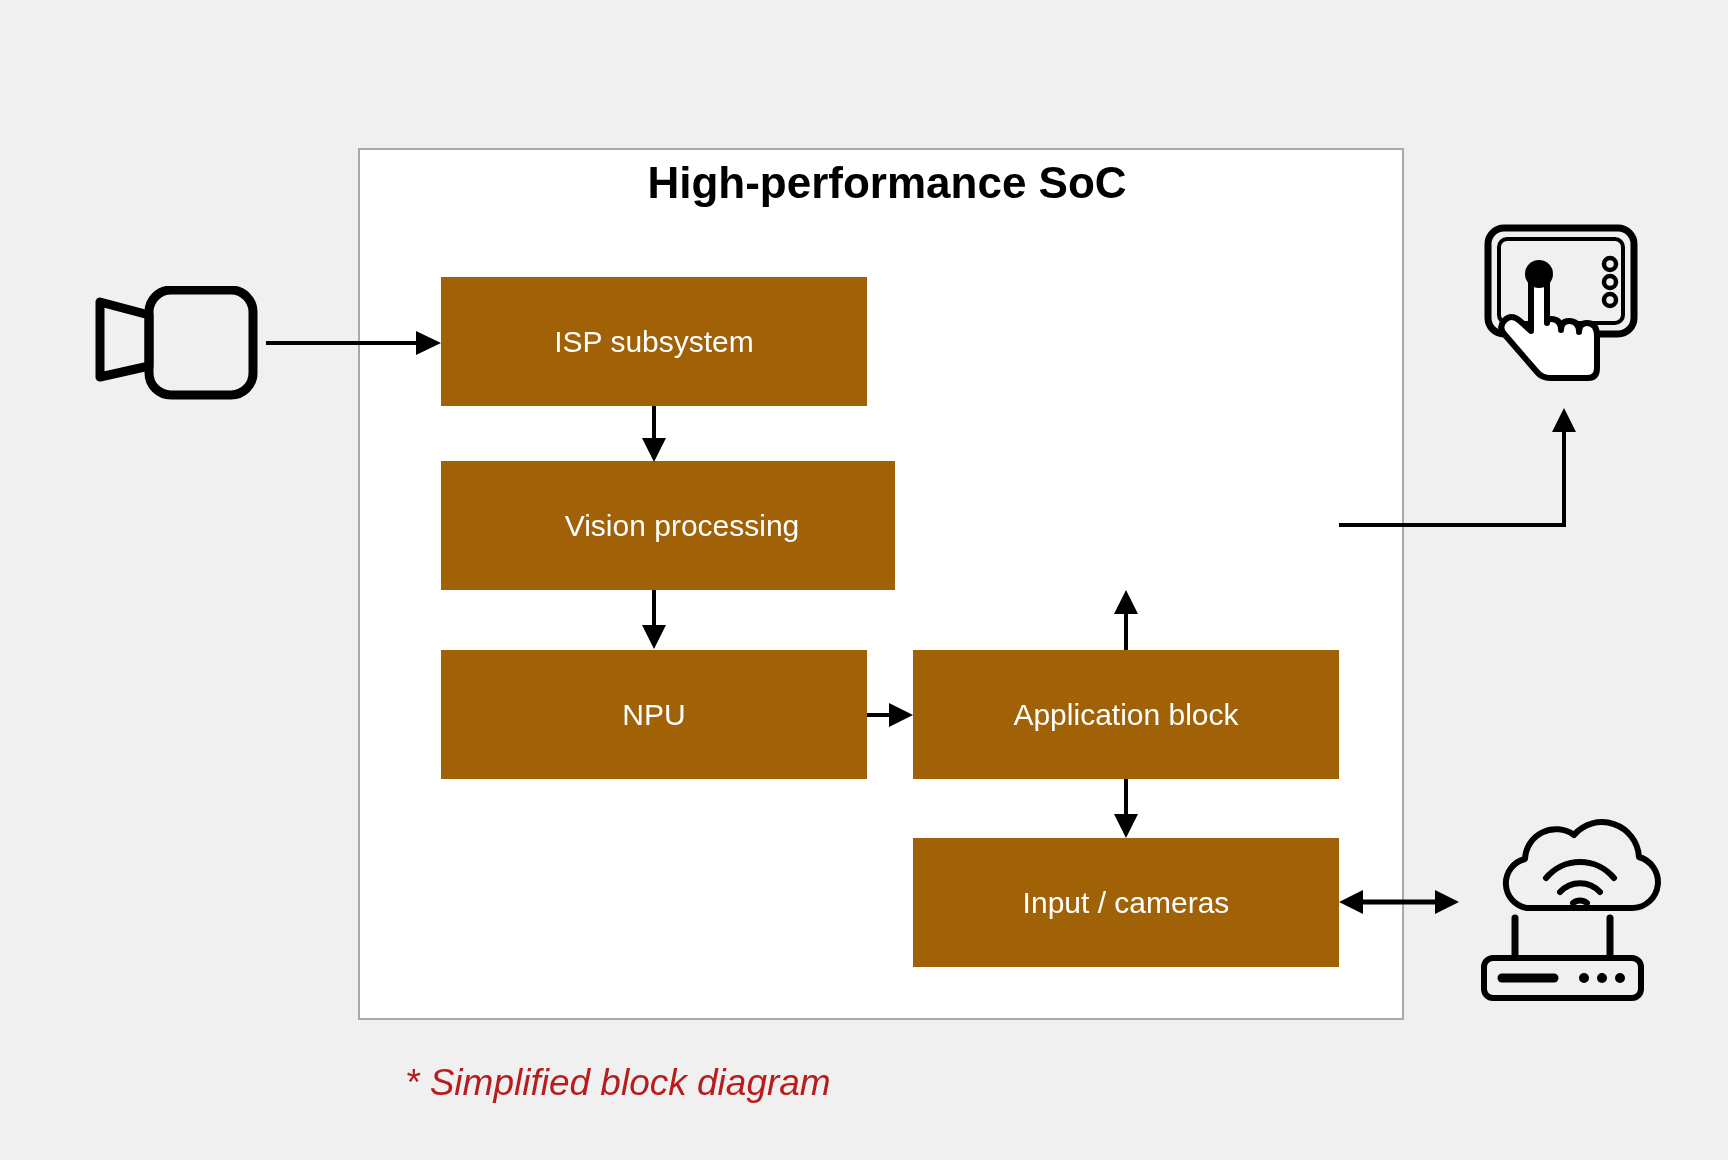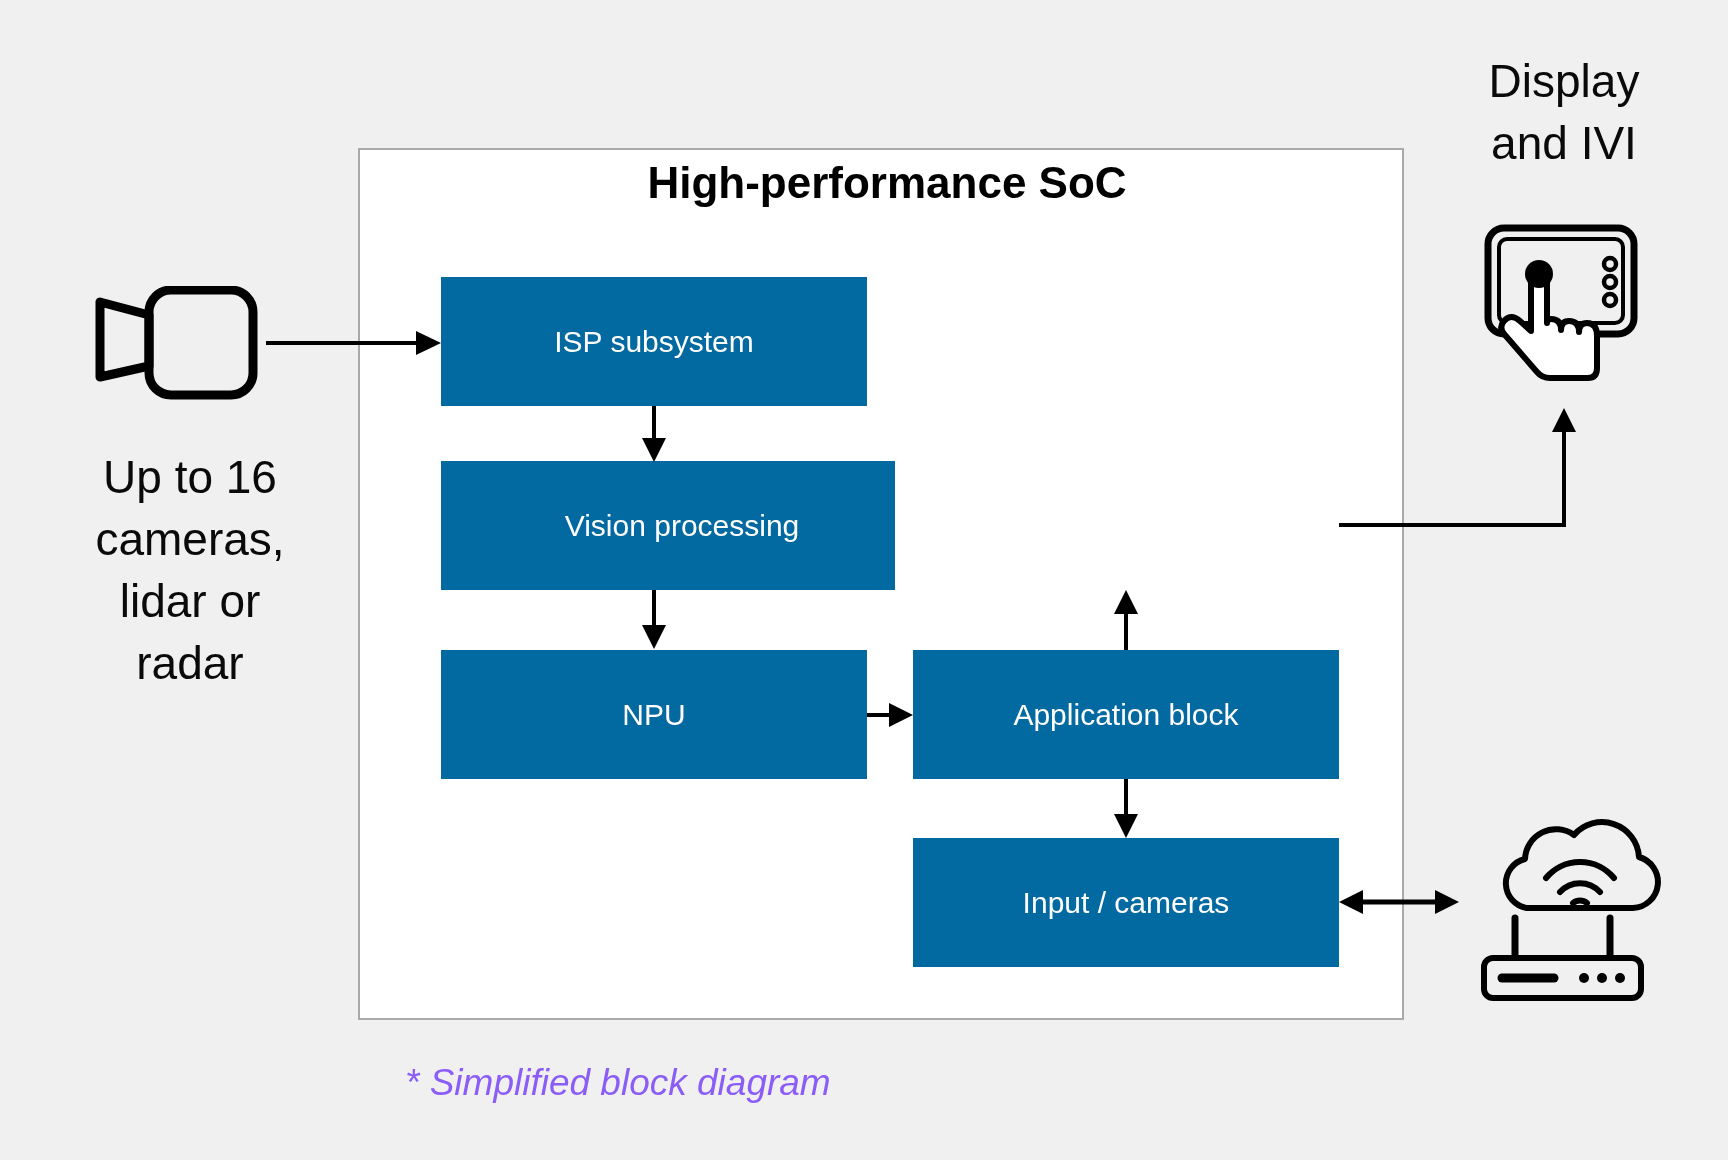--- a/index.html
+++ b/index.html
@@ -28,21 +28,21 @@
     width: 1058px;
     text-align: center;
     font-size: 44px;
     font-weight: bold;
     color: #000;
     letter-spacing: 0px;
   }
   .block {
     position: absolute;
     width: 426px; height: 129px;
-    background: #0369a1;
+    background: #a16207;
     color: #ffffff;
     display: flex;
     align-items: center;
     justify-content: center;
     font-size: 30px;
     text-align: center;
   }
   #b-isp     { left: 441px; top: 277px; }
   #b-vision  { left: 441px; top: 461px; padding-left: 28px; }
   #b-npu     { left: 441px; top: 650px; }
@@ -60,21 +60,21 @@
   }
   #lbl-cameras     { left: 30px;   top: 446px; width: 320px; }
   #lbl-display-ivi { left: 1430px; top: 50px;  width: 268px; }
   #lbl-gateway     { left: 1420px; top: 640px; width: 288px; }
 
   .footnote {
     position: absolute;
     left: 405px; top: 1062px;
     font-size: 37px;
     font-style: italic;
-    color: #8b5cf6;
+    color: #b91c1c;
   }
   .icon { position: absolute; }
   #icon-camera  { left: 93px;   top: 286px; }
   #icon-touch   { left: 1484px; top: 224px; }
   #icon-gateway { left: 1480px; top: 800px; }
 
   .connectors {
     position: absolute;
     left: 0; top: 0;
     pointer-events: none;
@@ -97,26 +97,20 @@
   <div class="block" id="b-npu">
     <span>NPU</span>
   </div>
   <div class="block" id="b-app">
     <span>Application block</span>
   </div>
   <div class="block" id="b-io">
     <span>Input / cameras</span>
   </div>
 
-  <div class="side-label" id="lbl-cameras">Up to 16
-cameras,
-lidar or
-radar</div>
-  <div class="side-label" id="lbl-display-ivi">Display
-and IVI</div>
   <div class="footnote">* Simplified block diagram</div>
 
   <div class="icon" id="icon-camera">
     <svg width="170" height="115" viewBox="0 0 170 115" fill="none" xmlns="http://www.w3.org/2000/svg">
       <rect x="56" y="4" width="104" height="105" rx="22" stroke="#000" stroke-width="9" fill="none"></rect>
       <path d="M56,29 L7,16 L7,91 L56,80 Z" stroke="#000" stroke-width="9" stroke-linejoin="round" fill="none"></path>
     </svg>
   </div>
 
   <div class="icon" id="icon-touch">

